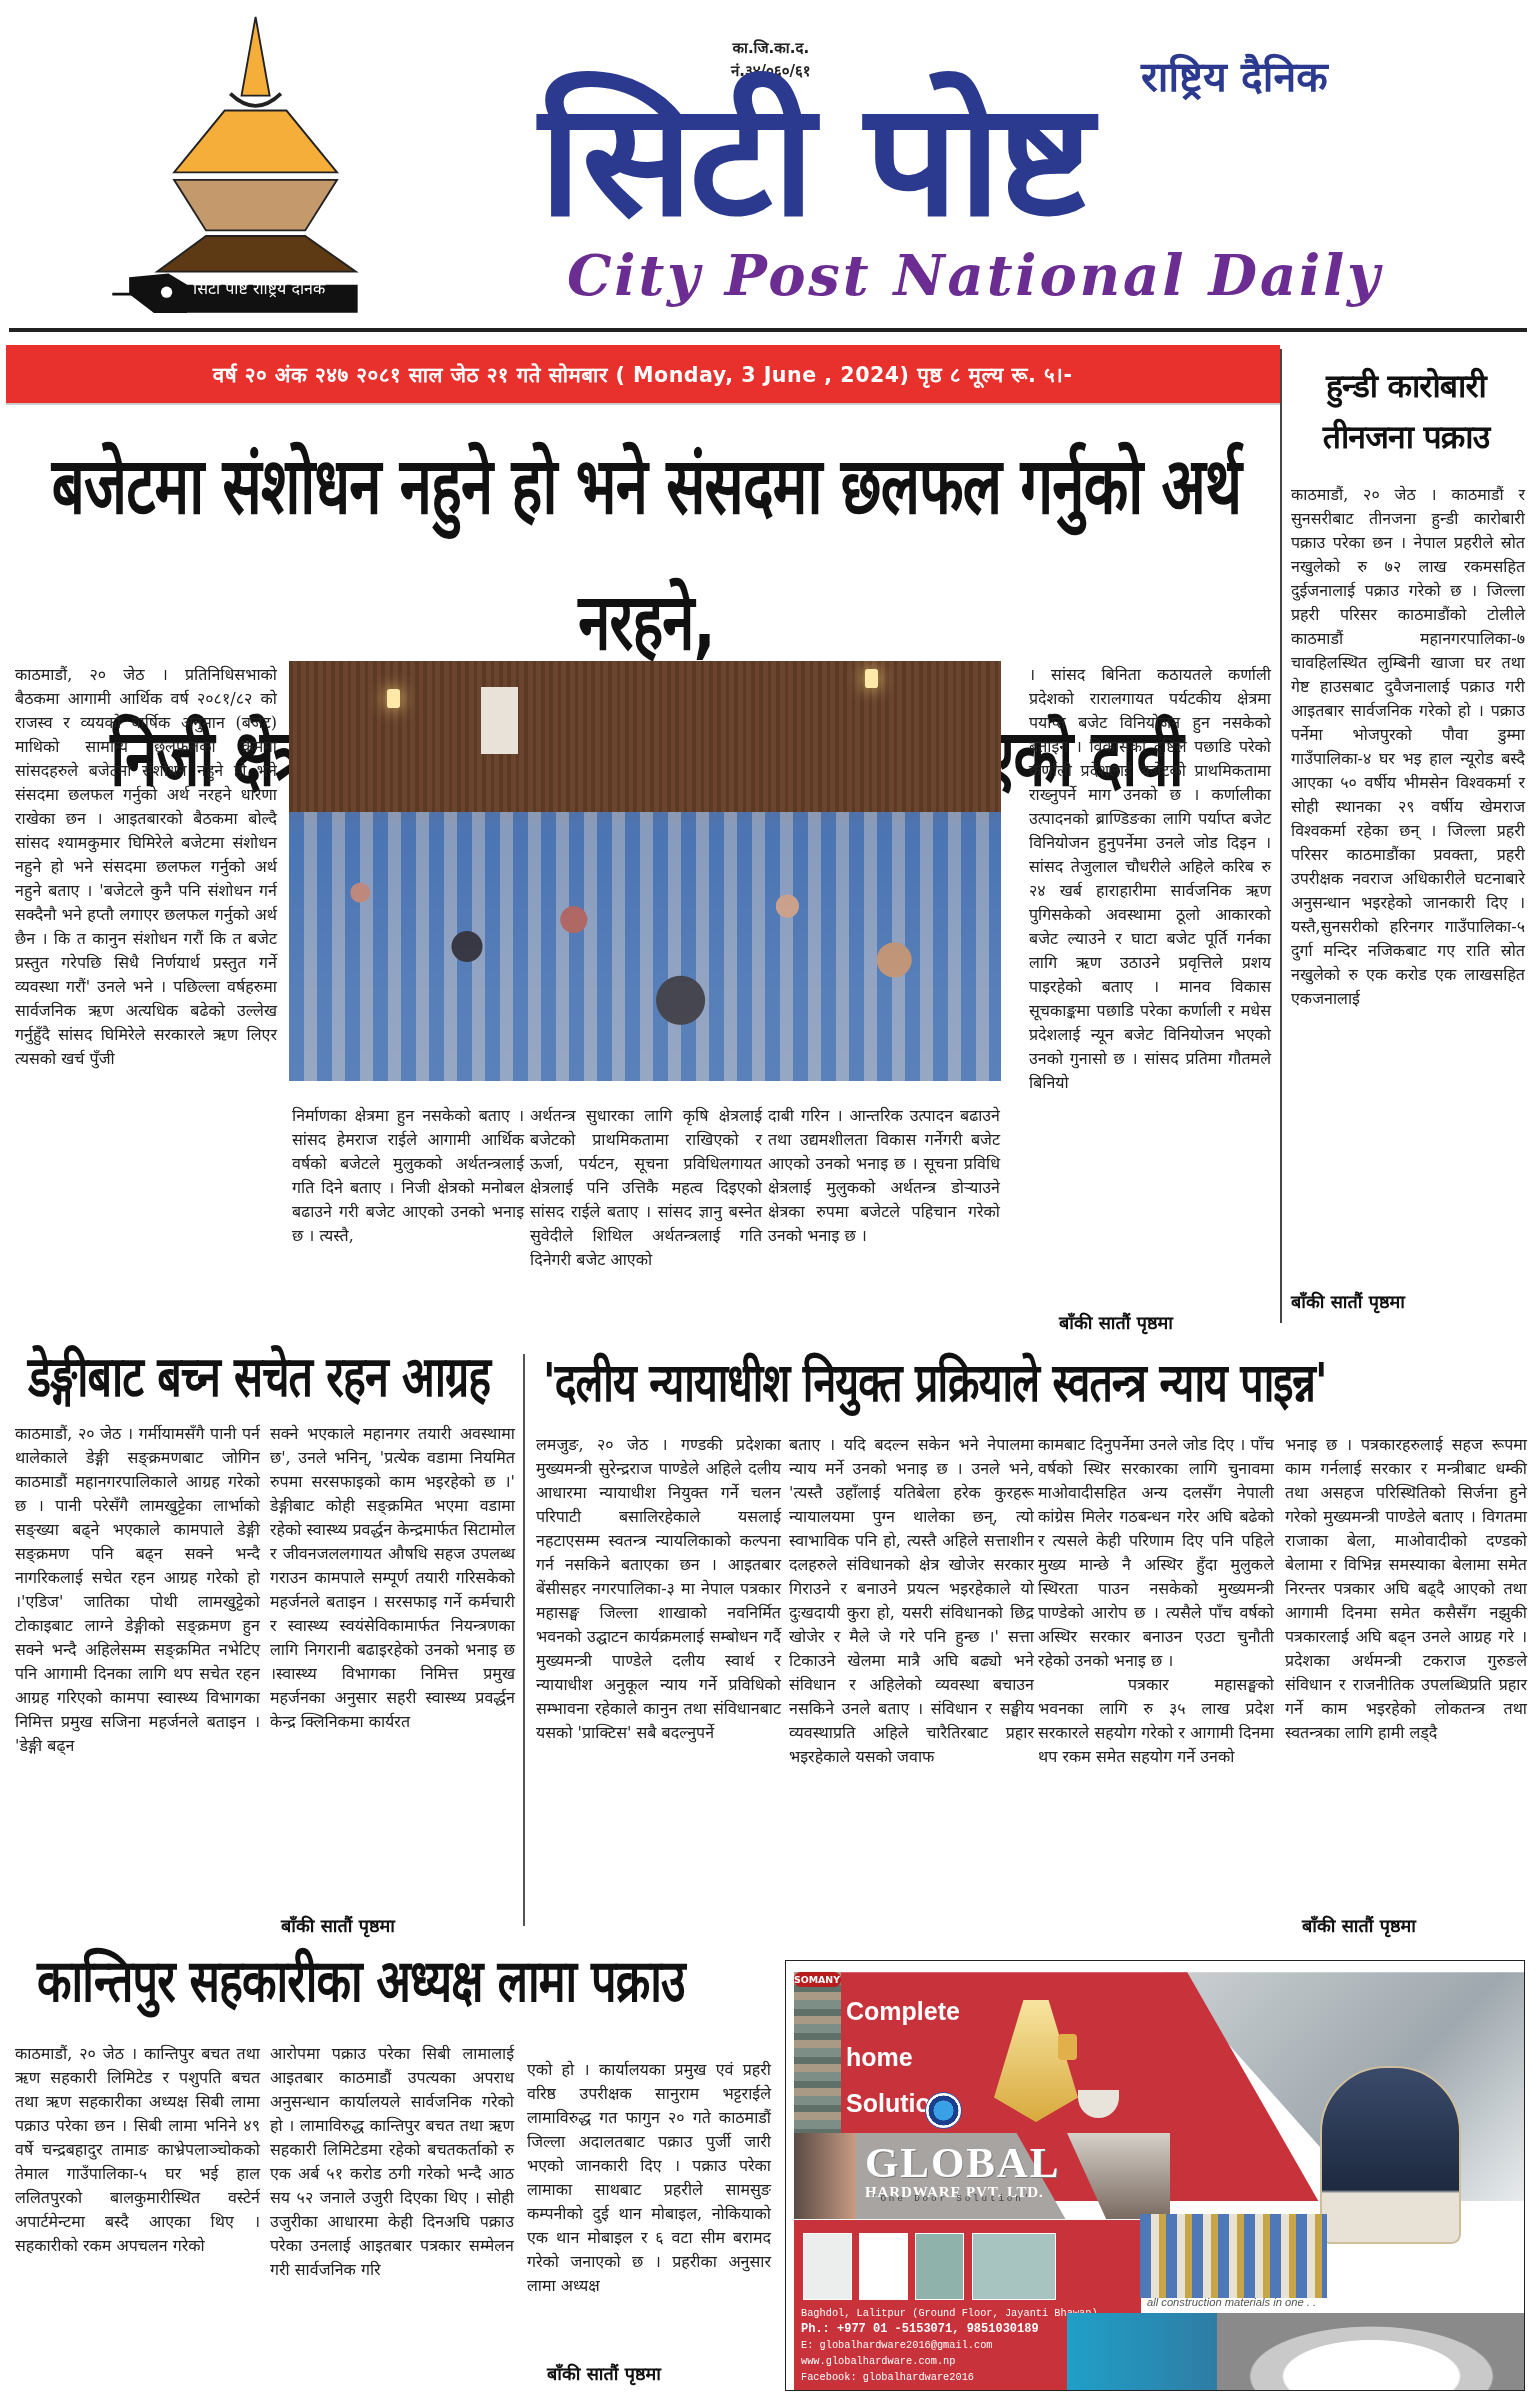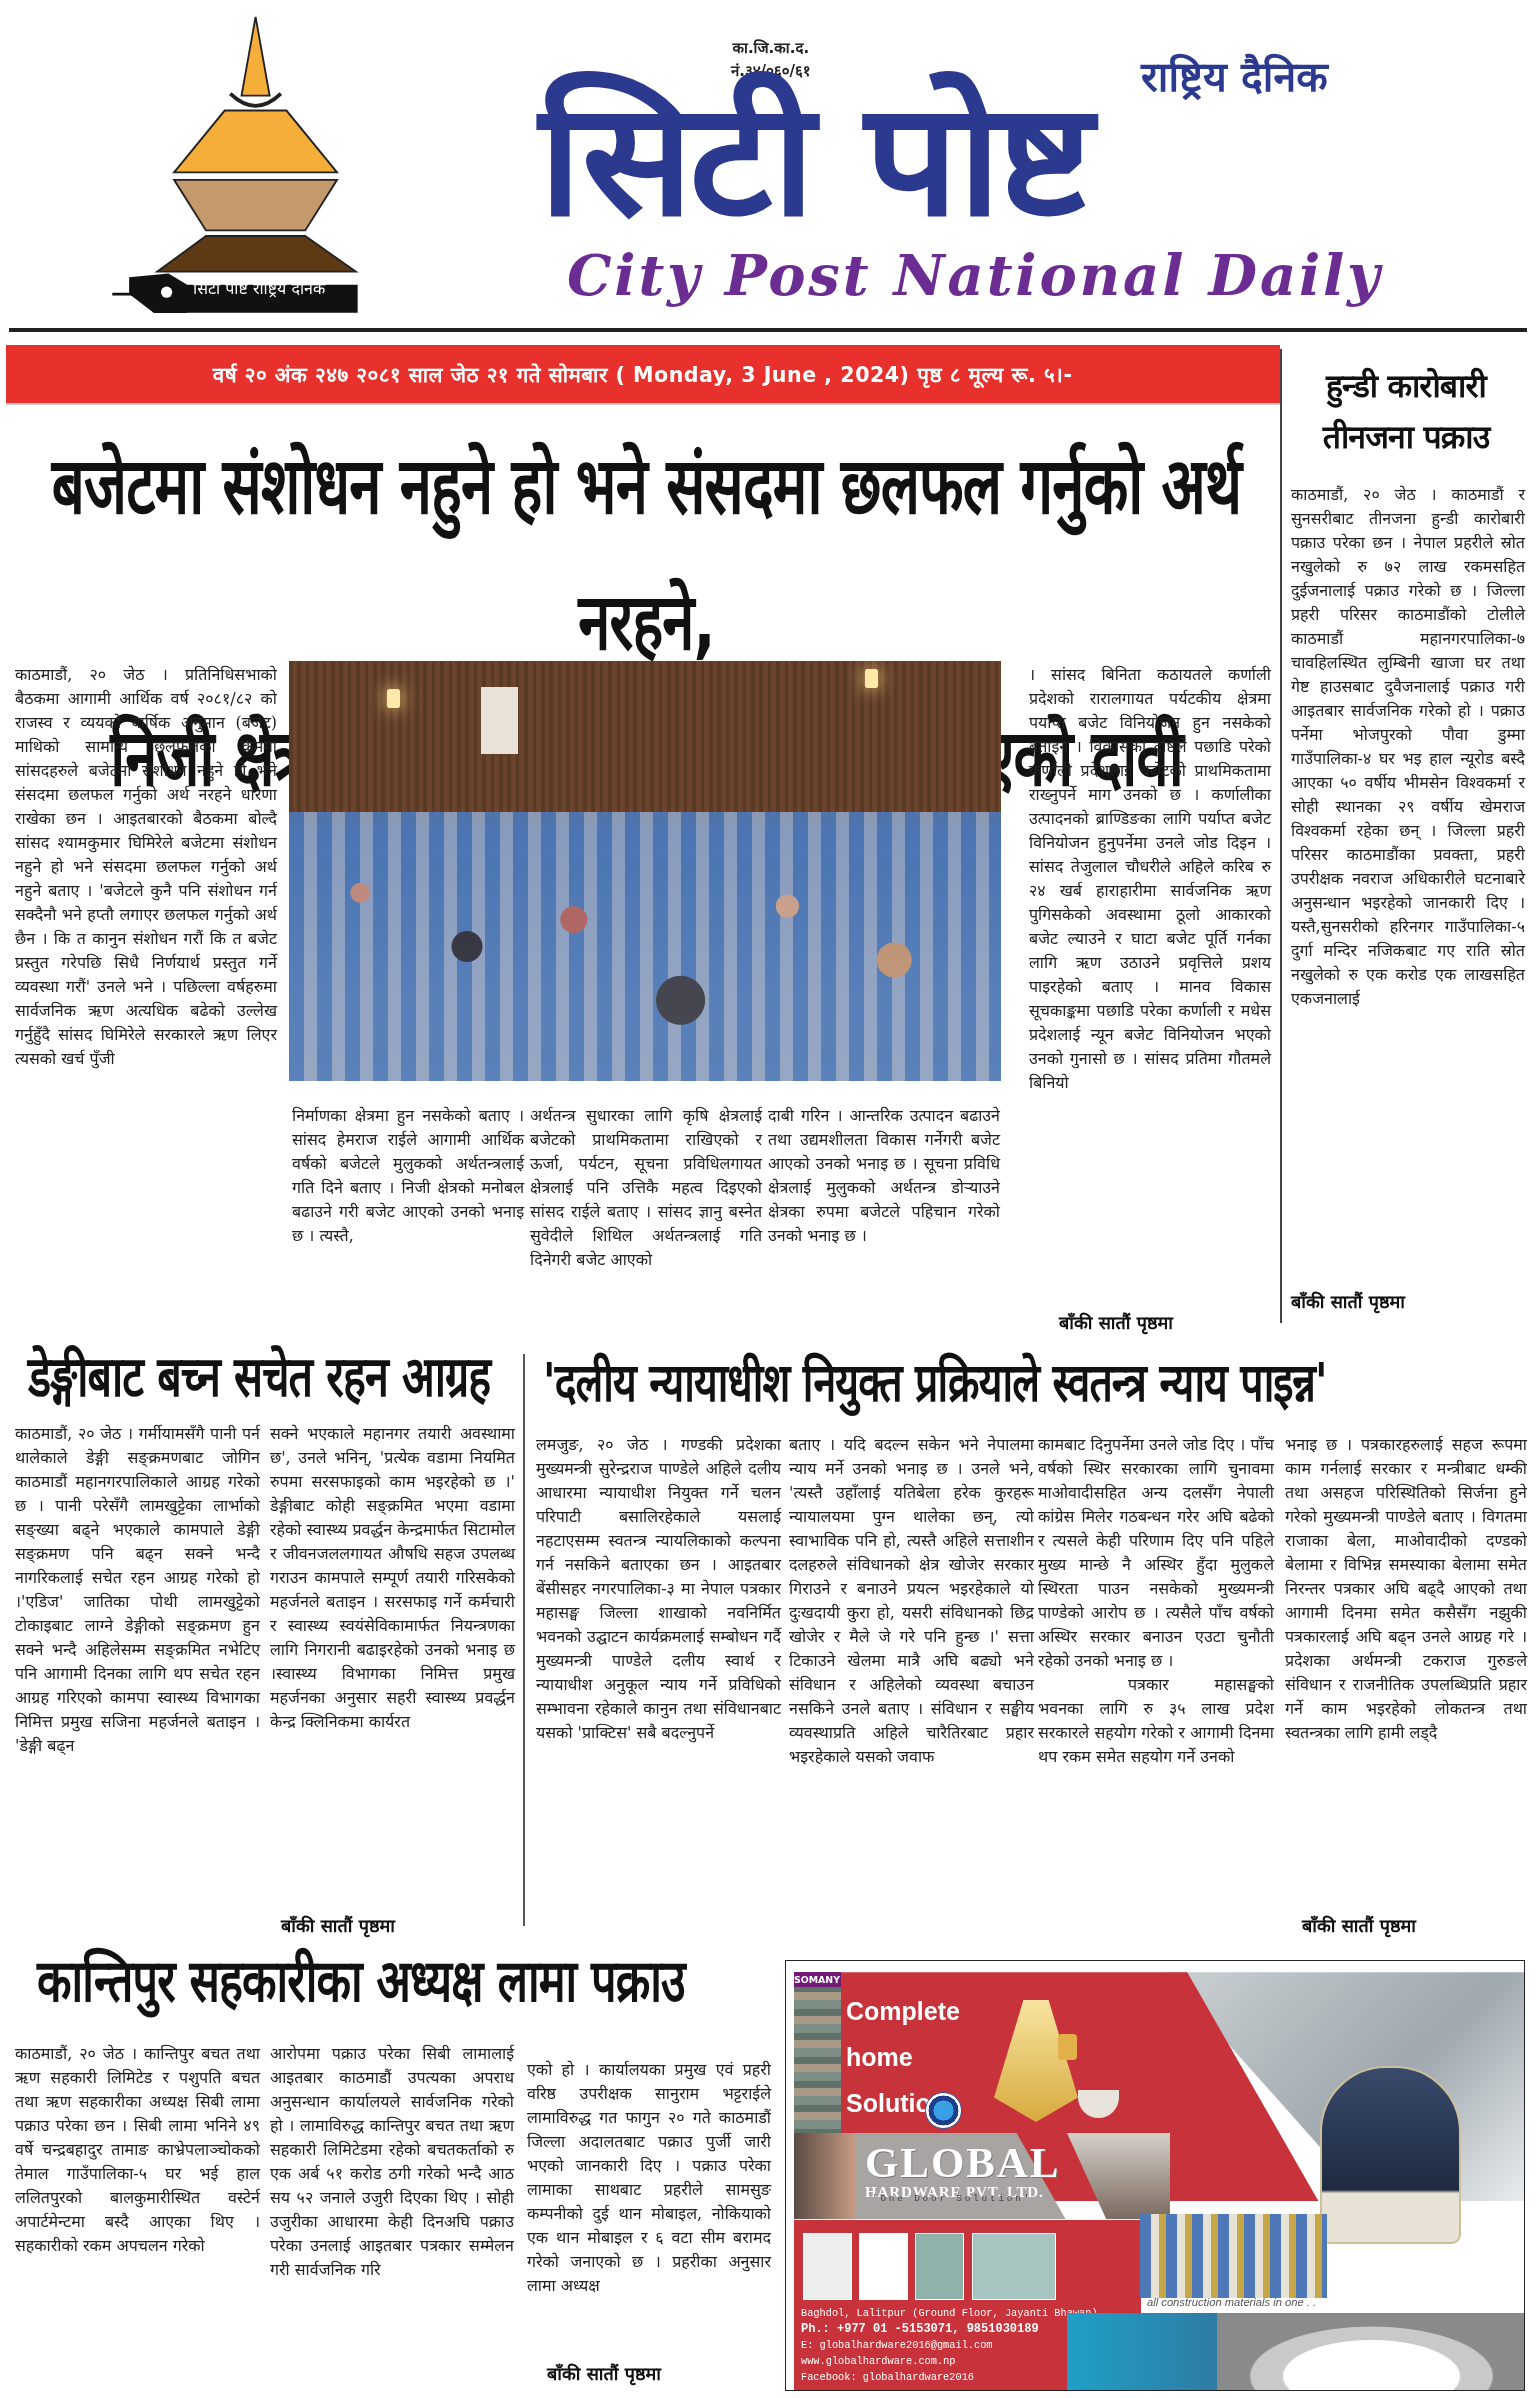--- a/index.html
+++ b/index.html
@@ -43,21 +43,21 @@
       radial-gradient(circle at 70% 35%, #d2a48a 0 11.2px, transparent 12px),
       radial-gradient(circle at 85% 55%, #c49472 0 17px, transparent 18px),
       repeating-linear-gradient(90deg, #4d79b8 0 15px, #90a3c4 15px 28px);
       opacity: .9; }
 
   .sidebox-rule { left: 1280px; top: 349px; width: 1.9px; height: 974px; background:#444; }
 
   .ad { left: 785px; top: 1960px; width: 740px; height: 431px; border: 1.9px solid #222; overflow: hidden; background: #fff; }
   .ad-red { position:absolute; left:7.5px; top:11.2px; width:525px; height:229px; background:#c8323a; clip-path: polygon(0 0, 75% 0, 100% 100%, 0 100%); }
   .ad-tile { position:absolute; left:7.5px; top:11.2px; width:47px; height:229px; background: repeating-linear-gradient(0deg,#7c8e86 0 9.4px,#a89a84 9.4px 17px,#5f7069 17px 24px); }
-  .ad-brandtag { position:absolute; left:7.5px; top:11.2px; width:47px; height:15px; background:#701a75; color:#fff; font-family:"DejaVu Sans",sans-serif; font-size:9.4px; font-weight:bold; text-align:center; line-height:15px; }
+  .ad-brandtag { position:absolute; left:7.5px; top:11.2px; width:47px; height:15px; background:#b91c1c; color:#fff; font-family:"DejaVu Sans",sans-serif; font-size:9.4px; font-weight:bold; text-align:center; line-height:15px;border-radius:7px; }
   .ad-headline { position:absolute; left:60px; top:19px; color:#fff; font-family:"Liberation Sans",sans-serif; font-weight:bold; font-size:25px; line-height:30px; }
   .ad-headline span { display:block;margin-top:16px; }
   .ad-headline .thin { font-weight: normal; }
   .ad-globe { position:absolute; left:139px; top:131px; width:37px; height:37px; border-radius:50%; background: radial-gradient(circle,#3aa0e6 0 40%,#1b3f8c 41% 60%,#fff 61%); border:1.9px solid #3050a0; }
   .ad-chand { position:absolute; left:208px; top:39px; width:84px; height:122px; background: linear-gradient(180deg,#f7e4a0,#d8aa3e); clip-path: polygon(35% 0,65% 0,100% 80%,50% 100%,0 80%); }
   .ad-lamp { position:absolute; left:272px; top:73px; width:19px; height:26px; background:#e2b04a; border-radius:3.7px; }
   .ad-bowl { position:absolute; left:292px; top:129px; width:41px; height:28px; background:#e8e4dc; border-radius:0 0 20.6px 20.6px; }
   .ad-bath { position:absolute; left:347px; top:11.2px; width:392px; height:229px; background: linear-gradient(135deg,#cfd4d6,#9fa8ae 60%,#e8ecee); clip-path: polygon(8% 0,100% 0,100% 100%,60% 100%); }
   .ad-grey { position:absolute; left:7.5px; top:172px; width:272px; height:86px; background:#a8a4a2; clip-path: polygon(0 0, 82% 0, 100% 100%, 0 100%); }
   .ad-woman { position:absolute; left:7.5px; top:172px; width:62px; height:86px; background: linear-gradient(90deg,#5a4a44,#c89c84); }

